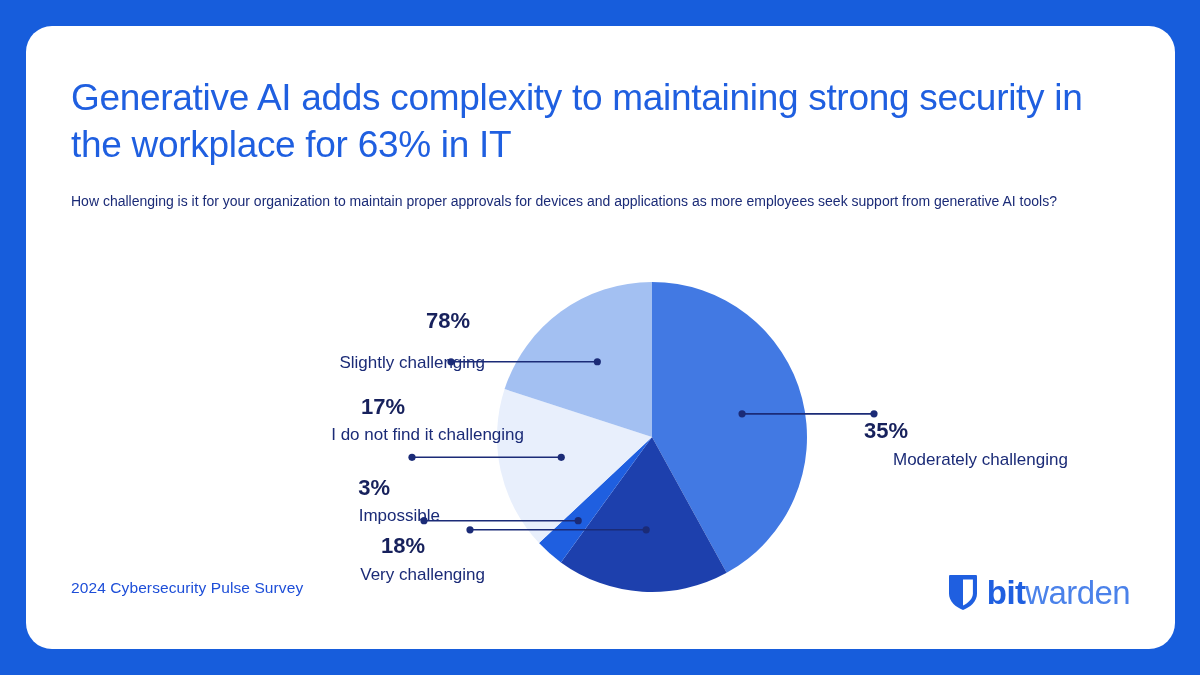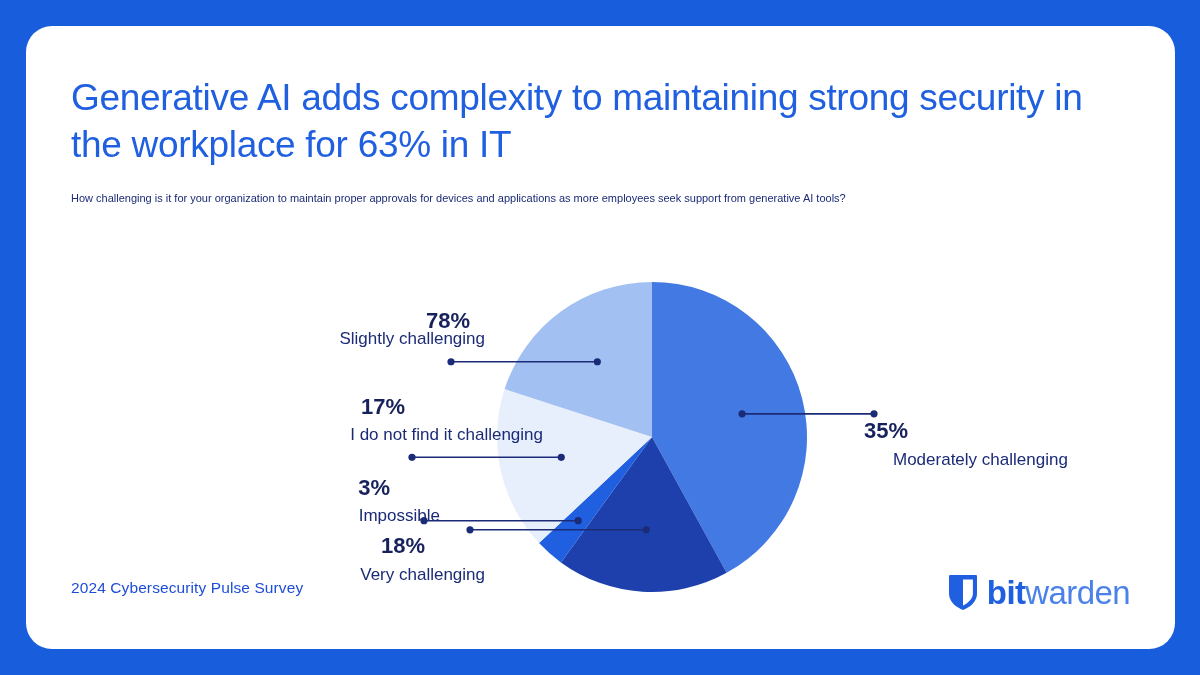--- a/index.html
+++ b/index.html
@@ -21,21 +21,21 @@
 
   #title {
     position:absolute; left:45px; top:48px; width:1030px;
     font-size:37px; line-height:1.28;
     color:#1f5fe0; font-weight:400;
     letter-spacing:-0.3px;
   }
 
   #subtitle {
     position:absolute; left:45px; top:164px; width:1030px;
-    font-size:11px; line-height:1.62;
+    font-size:14px; line-height:1.62;
     color:#1b2b77; font-weight:400;
   }
 
   #chart-area {
     position:absolute; left:0; top:0; width:1149px; height:623px;
   }
   #chart-svg { position:absolute; left:0; top:0; }
 
   .cl-pct {
     position:absolute; font-size:22px; font-weight:bold;
@@ -104,24 +104,24 @@
       <div class="cl-pct cl-right" style="left:838px; top:394px;">35%</div>
       <div class="cl-name cl-right" style="left:838px; top:425px;margin-left:29px;">Moderately challenging</div>
 
       <div class="cl-pct cl-left" style="right:750px; top:509px;">18%</div>
       <div class="cl-name cl-left" style="right:690px; top:540px;">Very challenging</div>
 
       <div class="cl-pct cl-left" style="right:785px; top:451px;">3%</div>
       <div class="cl-name cl-left" style="right:735px; top:481px;text-align:right;">Impossible</div>
 
       <div class="cl-pct cl-left" style="right:770px; top:370px;">17%</div>
-      <div class="cl-name cl-left" style="right:632px; top:400px;text-align:right;">I do not find it challenging</div>
+      <div class="cl-name cl-left" style="right:651px; top:400px;text-align:right;">I do not find it challenging</div>
 
       <div class="cl-pct cl-left" style="right:705px; top:284px;">78%</div>
-      <div class="cl-name cl-left" style="right:690px; top:304px;">Slightly challenging</div>
+      <div class="cl-name cl-left" style="right:690px; top:328px;">Slightly challenging</div>
     </div>
 
     <div id="footer-note">2024 Cybersecurity Pulse Survey</div>
 
     <div id="logo">
       <svg id="logo-shield" width="30" height="37" viewBox="0 0 30 37">
         <path d="M1 2.2 C1 1.5 1.6 1 2.3 1 H27.7 C28.4 1 29 1.5 29 2.2 V19.5
                  C29 27.5 22.3 33.2 15 36 C7.7 33.2 1 27.5 1 19.5 Z" fill="#1f5fe0"></path>
         <path d="M15 5.6 V31.4 C20.6 28.8 24.9 24.4 24.9 19.2 V5.6 Z" fill="#ffffff"></path>
       </svg>

